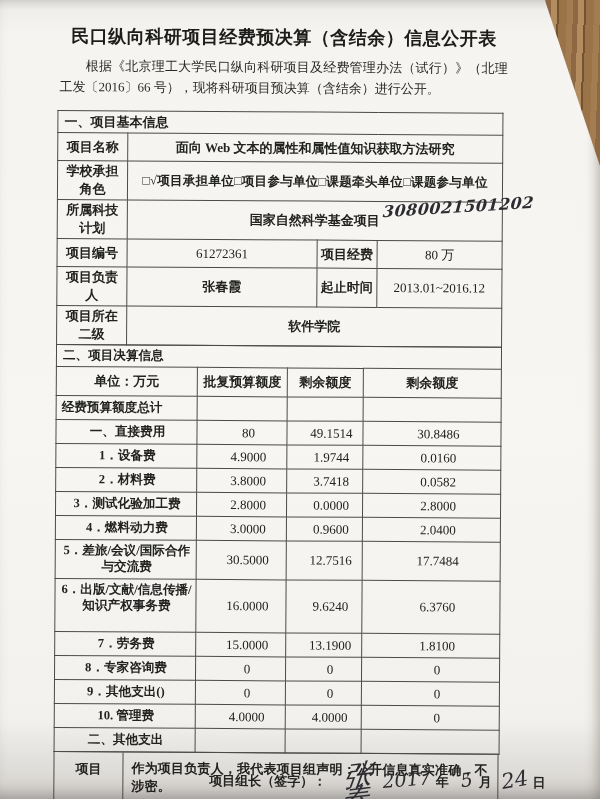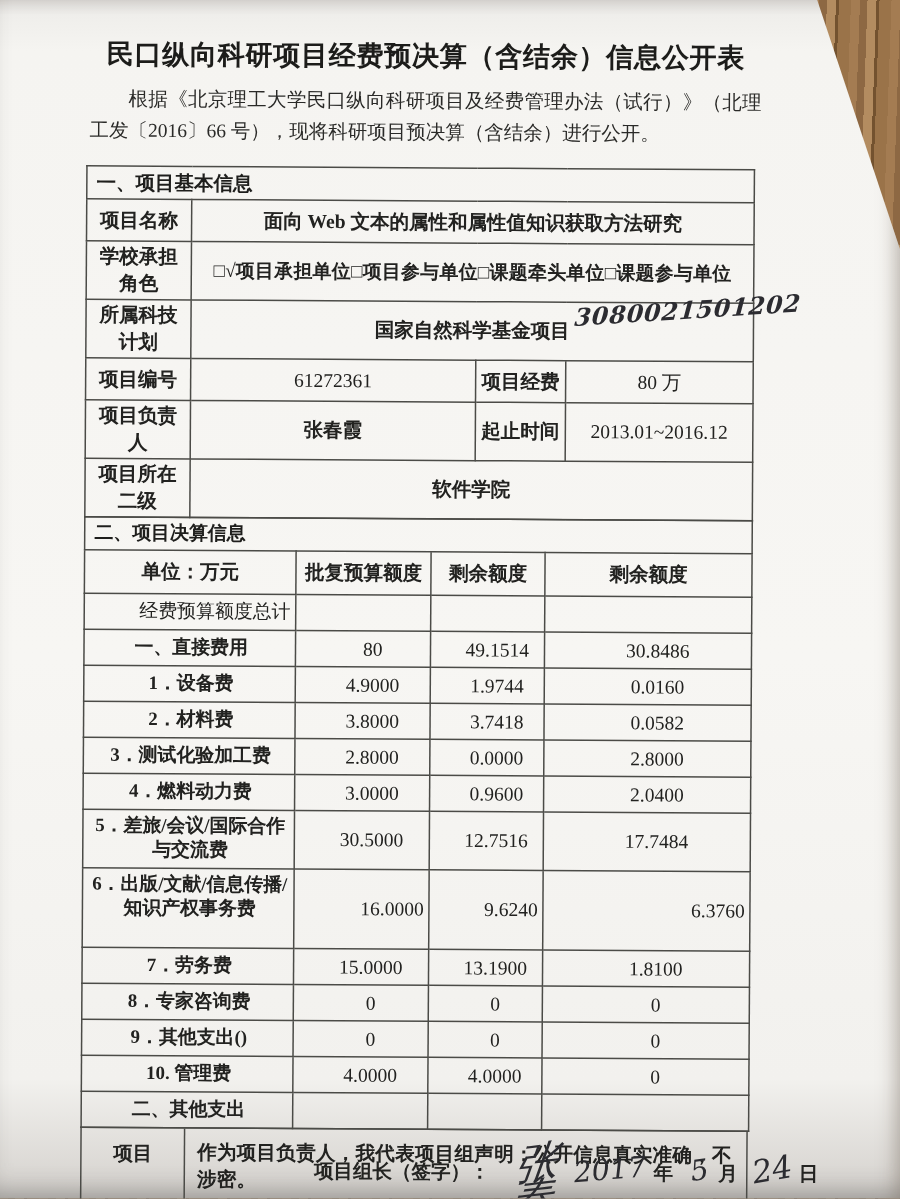--- a/index.html
+++ b/index.html
@@ -58,25 +58,25 @@
   }
   .hand-no{
     position:absolute;right:-32px;top:-5px;display:inline-block;
     font-size:16px;letter-spacing:.5px;
     transform:rotate(-4deg) skewX(-8deg);
   }
   .t2{margin-top:-1px;}
   .t2 td{height:21px;font-size:12.6px;}
   .t2 td.cat{text-align:center;padding-left:5px;font-weight:700;line-height:1.25;}
   .t2 td.num{font-weight:400;font-size:13px;padding-left:16px;}
-  .t2 tr.ctr td.cat{text-align:right;font-weight:400;}
+  .t2 tr.ctr td.cat{text-align:left;font-weight:700;}
   .t2 tr.h2row td{height:36px;}
   .t2 tr.h3row td{height:48px;vertical-align:top;border-radius:15px;}
   .t2 tr.h3row td.cat{padding-top:3px;}
-  .t2 tr.h3row td.num{vertical-align:middle;text-align:right;}
+  .t2 tr.h3row td.num{vertical-align:middle;}
   .colhead td{font-weight:700;height:26px;font-size:13px;}
   
   .decl{
     margin-top:-1px;width:445px;display:flex;
     border:1px solid #4b4b47;height:82px;box-sizing:border-box;
   }
   .decl-label{
     width:69px;border-right:1px solid #4b4b47;box-sizing:border-box;
     display:flex;flex-direction:column;justify-content:space-between;
     align-items:center;padding:8px 0 10px 0;

